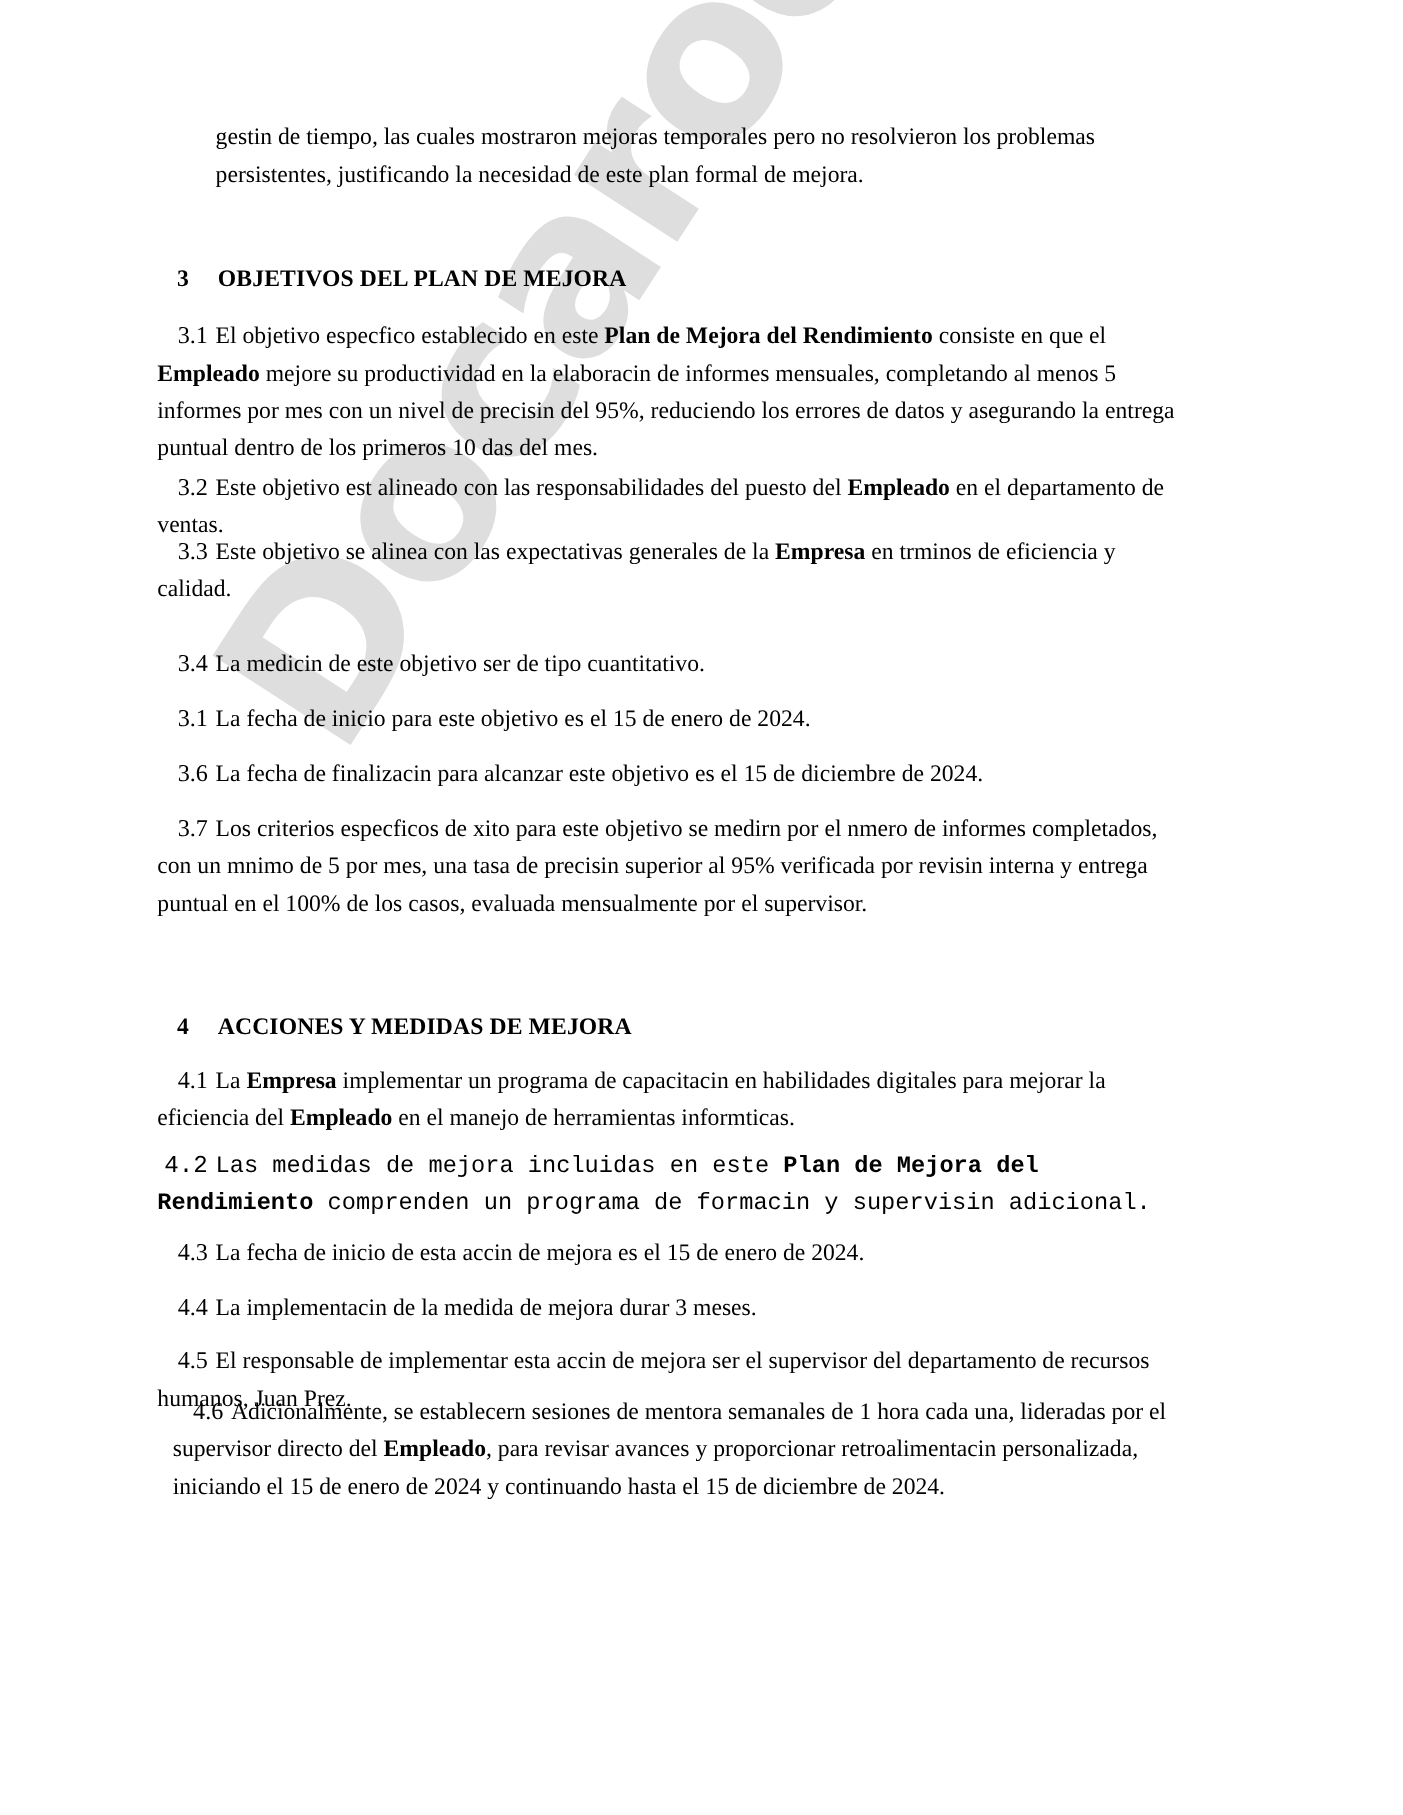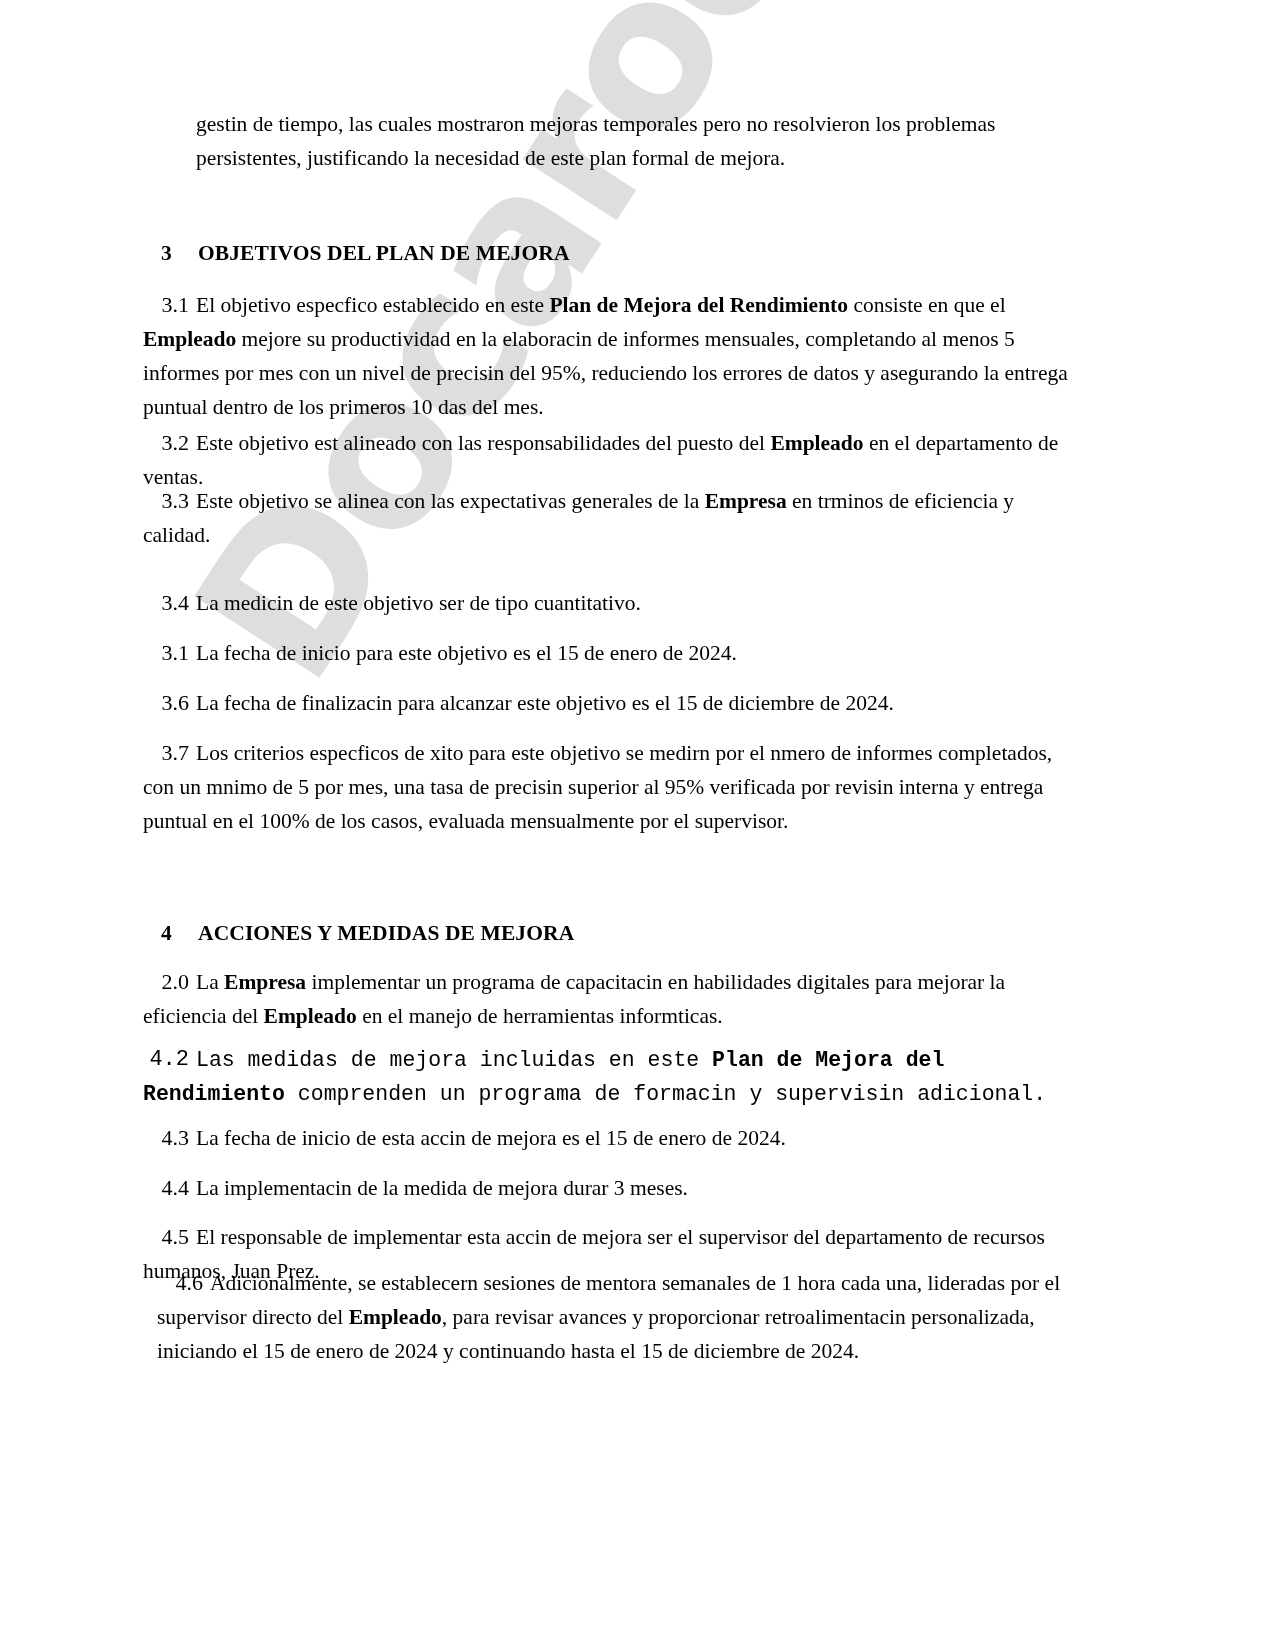--- a/index.html
+++ b/index.html
@@ -159,21 +159,21 @@
       <span class="clause-num">3.7</span>
       <span class="clause-body"><span>Los criterios especficos de xito para este objetivo se medirn por el nmero de informes completados, con un mnimo de 5 por mes, una tasa de precisin superior al 95% verificada por revisin interna y entrega puntual en el 100% de los casos, evaluada mensualmente por el supervisor.</span></span>
     </div>
 
     <div class="heading" style="top:916px;">
       <span class="heading-num">4</span>
       <span class="heading-text">ACCIONES Y MEDIDAS DE MEJORA</span>
     </div>
 
     <div class="clause" style="top:965px;">
-      <span class="clause-num">2.0</span>
+      <span class="clause-num">4.1</span>
       <span class="clause-body"><span>La </span><b>Empresa</b><span> implementar un programa de capacitacin en habilidades digitales para mejorar la eficiencia del </span><b>Empleado</b><span> en el manejo de herramientas informticas.</span></span>
     </div>
 
     <div class="clause" style="top:1043px;font-family:Liberation Mono, monospace;">
       <span class="clause-num">4.2</span>
       <span class="clause-body"><span>Las medidas de mejora incluidas en este </span><b>Plan de Mejora del Rendimiento</b><span> comprenden un programa de formacin y supervisin adicional.</span></span>
     </div>
 
     <div class="clause" style="top:1121px;">
       <span class="clause-num">4.3</span>

